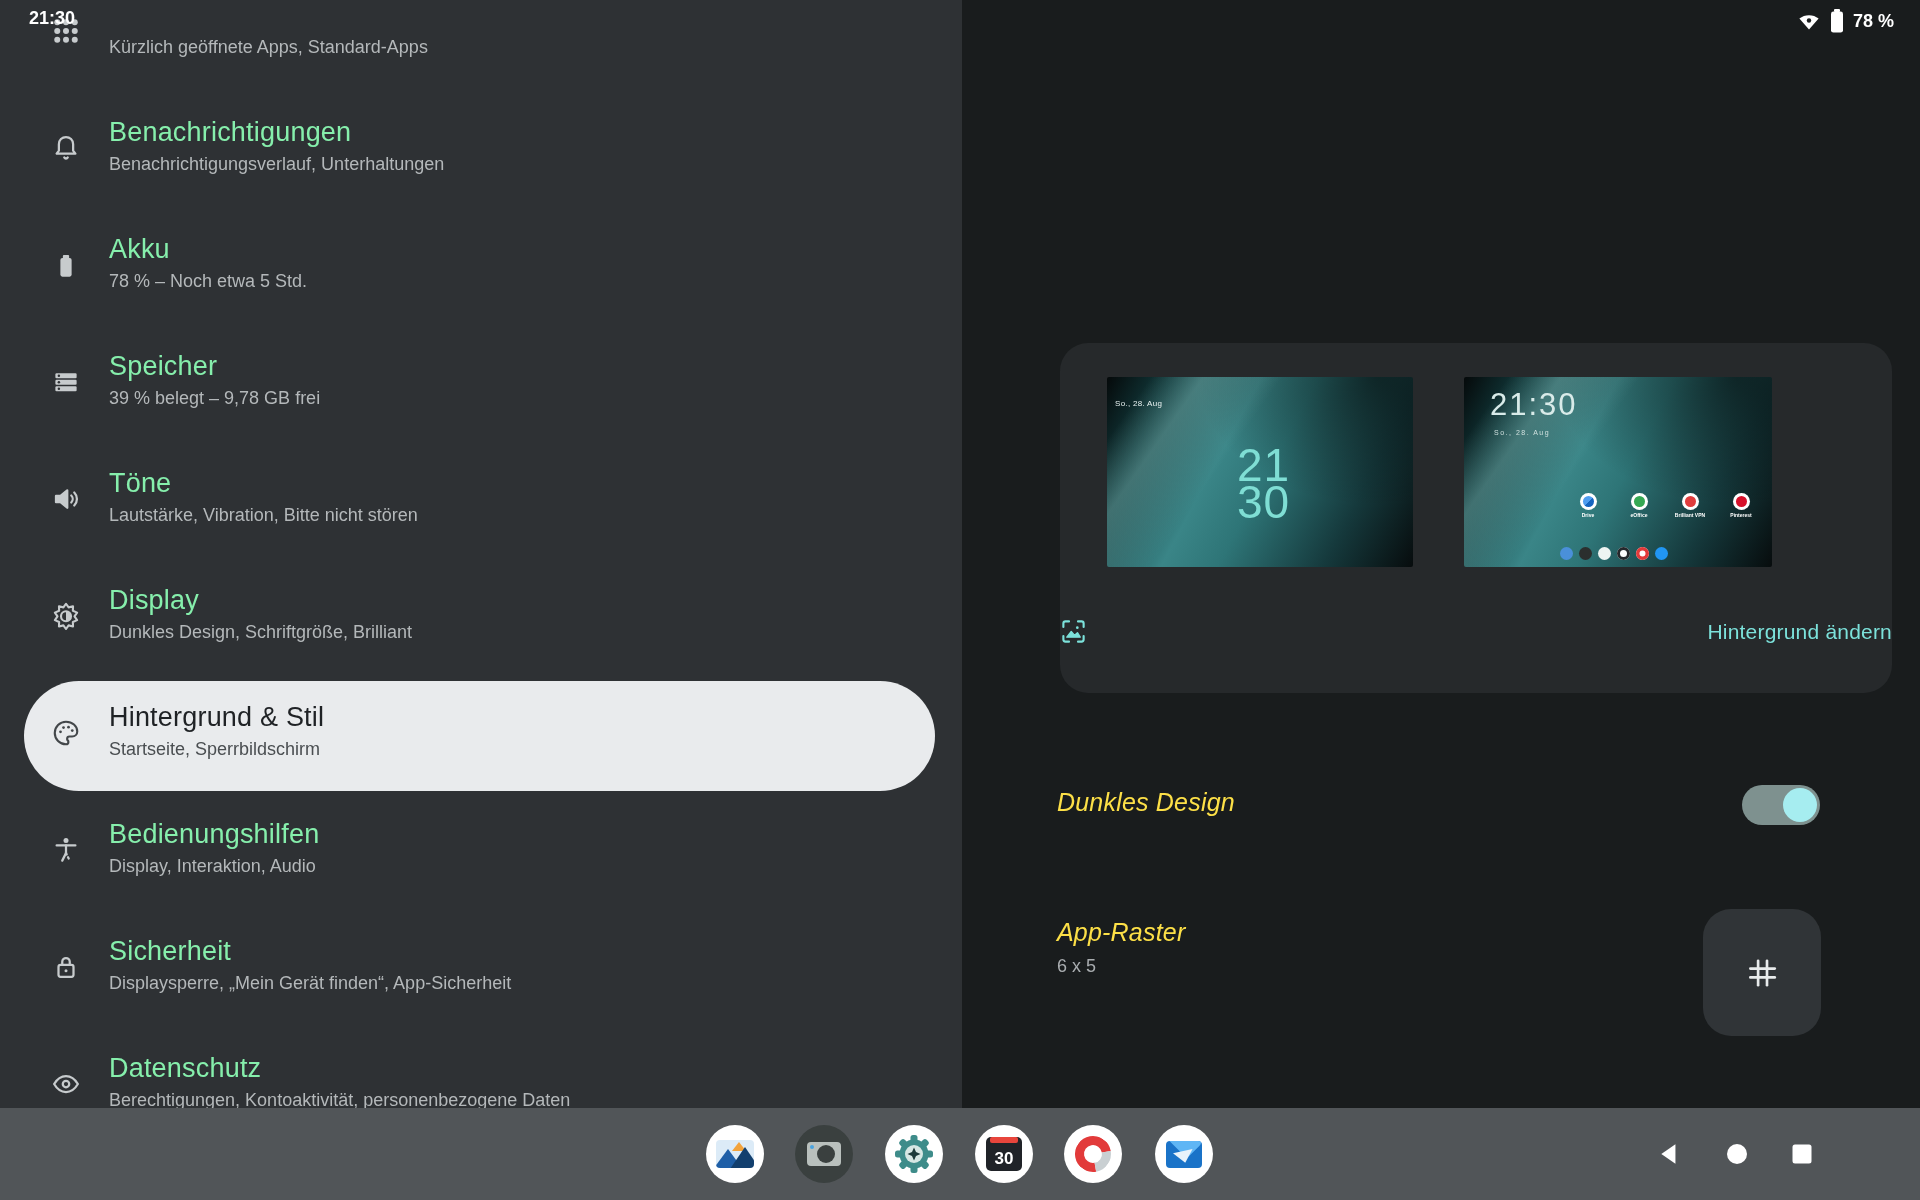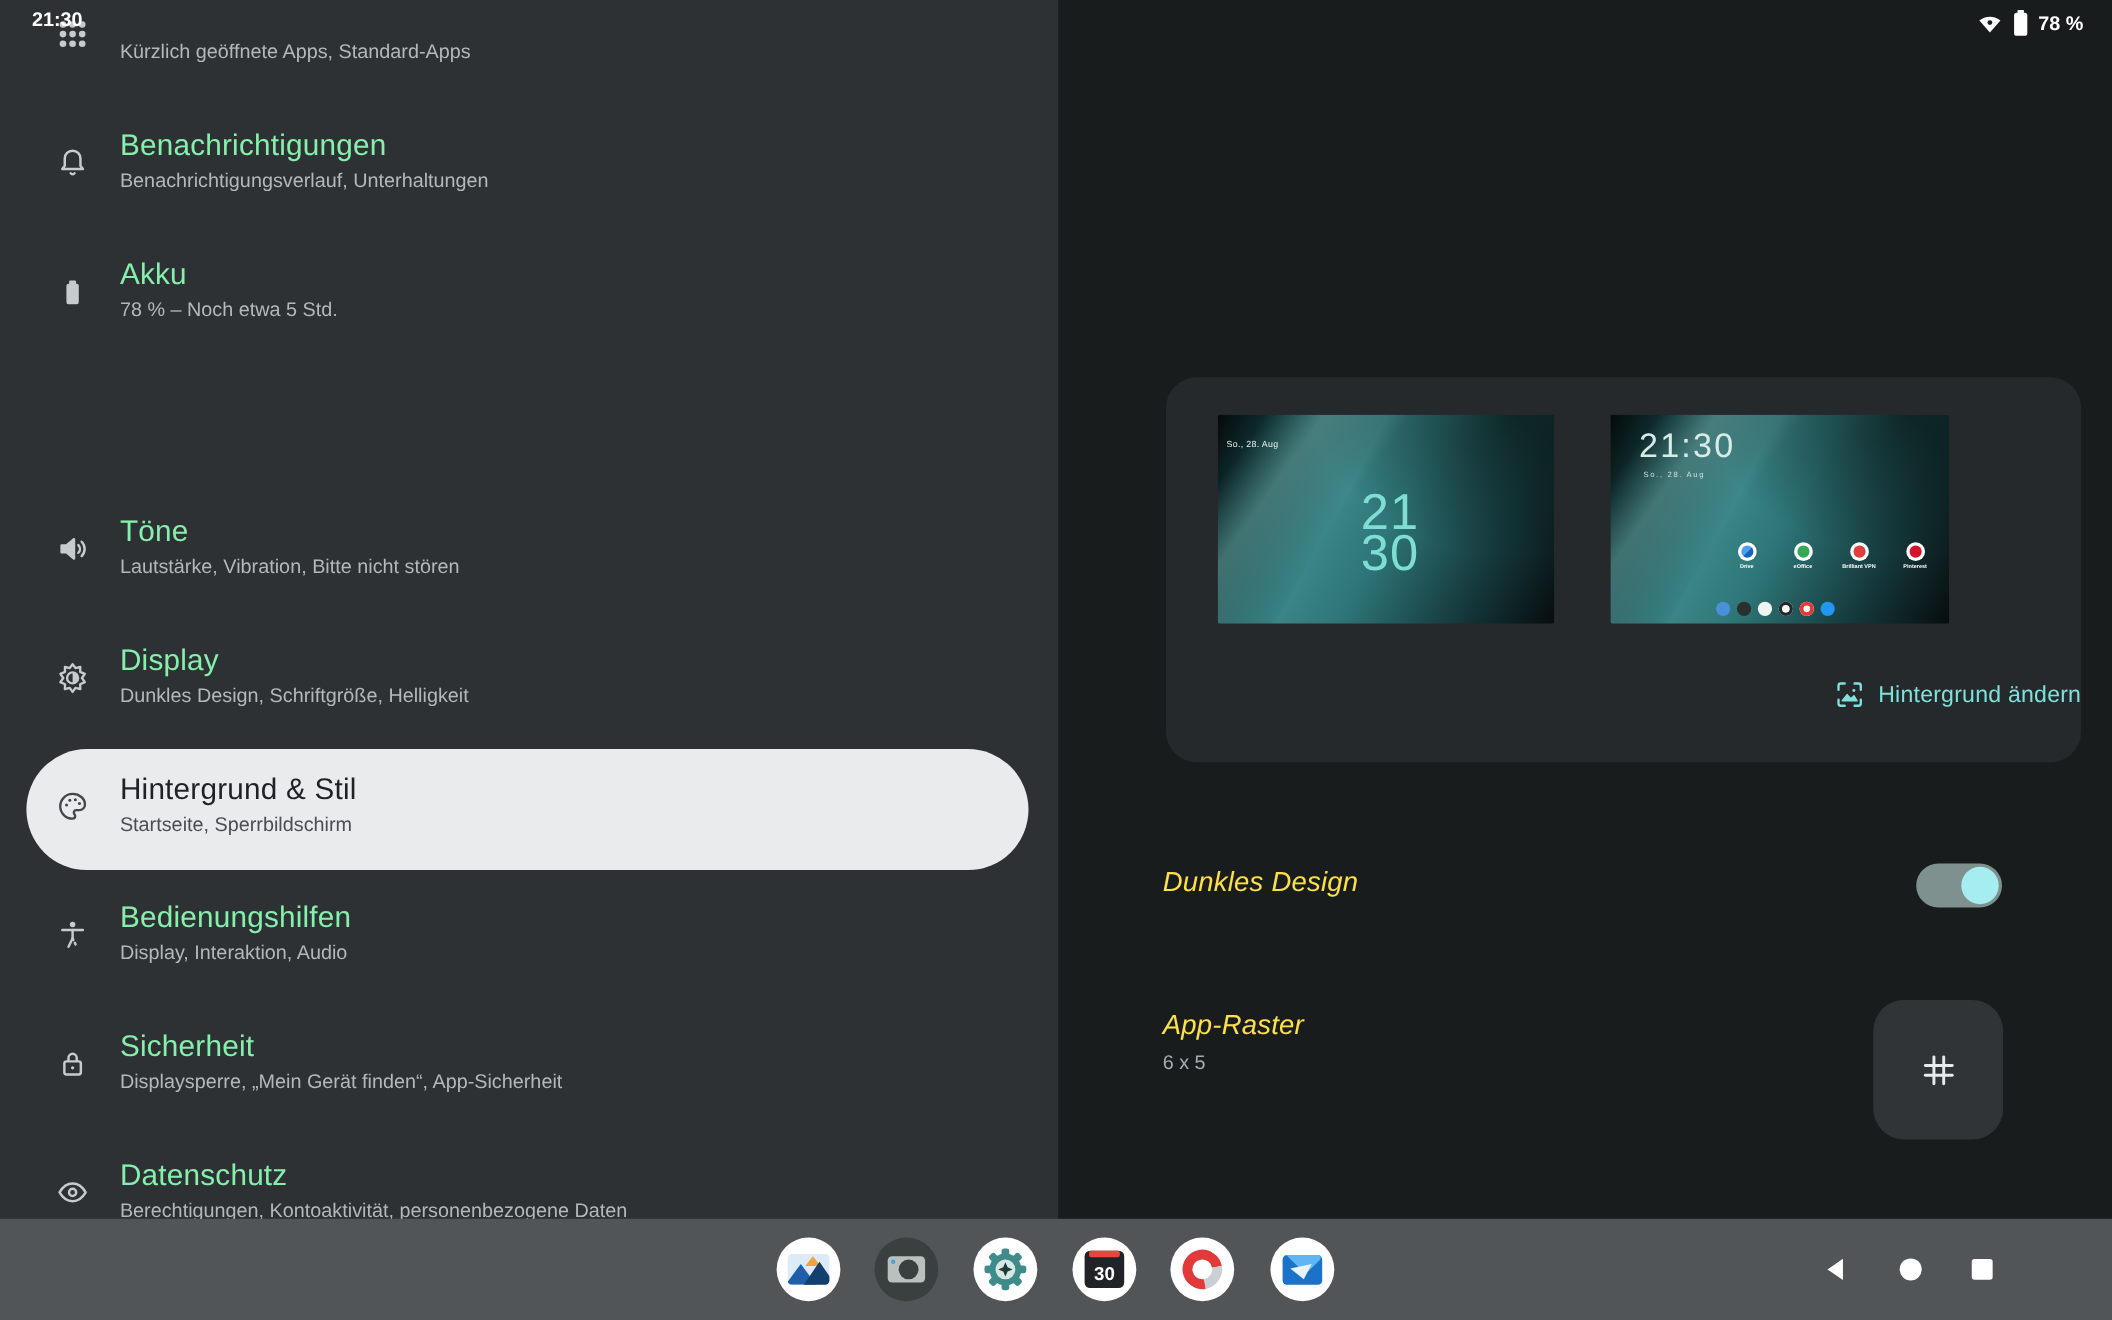--- a/index.html
+++ b/index.html
@@ -45,21 +45,21 @@
   .home-date  { position:absolute; left:30px; top:52px; font-size:7px; color:#cfe0de; letter-spacing:1.5px; }
 
   .mini-apps { position:absolute; left:113px; top:116px; display:flex; gap:29px; }
   .mini-app { width:22px; display:flex; flex-direction:column; align-items:center; gap:2px; }
   .mini-app .dot { width:17px; height:17px; border-radius:50%; background:#fff; position:relative; }
   .mini-app .glyph { position:absolute; inset:3px; border-radius:50%; }
   .mini-app .lbl { font-size:5px; color:#fff; white-space:nowrap; font-weight:700; }
   .mini-dock { position:absolute; left:96px; top:170px; display:flex; gap:6px; }
   .mini-dock .d { width:13px; height:13px; border-radius:50%; }
 
-  .change-row { position:absolute; left:0; right:0; top:275px; display:flex; align-items:center; justify-content:flex-end; gap:12px; cursor:pointer; }
+  .change-row { position:absolute; left:0; right:0; top:275px; display:flex; align-items:center; justify-content:space-between; gap:12px; cursor:pointer; }
   .change-row svg { width:27px; height:27px; }
   .change-label { font-size:21px; font-weight:500; letter-spacing:.2px; }
 
   .setting-label { font-size:25px; color:#fde047; letter-spacing:.2px;font-style:italic; }
 
   .toggle { position:absolute; left:1742px; top:785px; width:78px; height:40px; border-radius:20px; background:#7e918f; cursor:pointer; }
   .toggle .thumb { position:absolute; right:3px; top:3px; width:34px; height:34px; border-radius:50%; background:#a6edf0; }
 
   .grid-btn { position:absolute; left:1703px; top:909px; width:118px; height:127px; border-radius:28px; background:#303437;
               display:flex; align-items:center; justify-content:center; cursor:pointer; }
@@ -134,20 +134,34 @@
       <span class="icon">
         <svg viewBox="0 0 24 24" fill="currentColor">
             <rect x="9.5" y="4" width="5" height="3" rx="0.8"></rect>
             <rect x="7.5" y="6.3" width="9" height="15" rx="1.6"></rect>
           </svg>
       </span>
       <span class="title">Akku</span>
       <span class="sub">78 % – Noch etwa 5 Std.</span>
     </div>
 
+    <div class="s-row" style="top:330px">
+      <span class="icon">
+        <svg viewBox="0 0 24 24" fill="currentColor">
+            <rect x="3.5" y="5" width="17" height="4" rx="0.9"></rect>
+            <rect x="3.5" y="10.2" width="17" height="4" rx="0.9"></rect>
+            <rect x="3.5" y="15.4" width="17" height="4" rx="0.9"></rect>
+            <circle cx="6.3" cy="7" r="1" fill="#2e3134"></circle>
+            <circle cx="6.3" cy="12.2" r="1" fill="#2e3134"></circle>
+            <circle cx="6.3" cy="17.4" r="1" fill="#2e3134"></circle>
+          </svg>
+      </span>
+      <span class="title">Speicher</span>
+      <span class="sub">39 % belegt – 9,78 GB frei</span>
+    </div>
 
     <div class="s-row" style="top:447px">
       <span class="icon">
         <svg viewBox="0 0 24 24" fill="none" stroke="currentColor" stroke-width="1.8" stroke-linecap="round" stroke-linejoin="round">
             <path d="M4 9.5v5h3.6L13 19V5L7.6 9.5H4z" fill="currentColor"></path>
             <path d="M16.2 9.2a4 4 0 0 1 0 5.6"></path>
             <path d="M18.6 6.8a7.4 7.4 0 0 1 0 10.4"></path>
           </svg>
       </span>
       <span class="title">Töne</span>
@@ -156,21 +170,21 @@
 
     <div class="s-row" style="top:564px">
       <span class="icon">
         <svg viewBox="0 0 24 24" fill="none" stroke="currentColor" stroke-width="1.7" stroke-linejoin="round">
             <path d="M12 2.2l2.1 2.9 3.5-.9-.1 3.6 3.4 1.5-2.1 3 2.1 3-3.4 1.5.1 3.6-3.5-.9-2.1 2.9-2.1-2.9-3.5.9.1-3.6-3.4-1.5 2.1-3-2.1-3 3.4-1.5-.1-3.6 3.5.9z"></path>
             <circle cx="12" cy="12.2" r="4"></circle>
             <path d="M12 8.2a4 4 0 0 1 0 8z" fill="currentColor" stroke="none"></path>
           </svg>
       </span>
       <span class="title">Display</span>
-      <span class="sub">Dunkles Design, Schriftgröße, Helligkeit</span>
+      <span class="sub">Dunkles Design, Schriftgröße, Brilliant</span>
     </div>
 
     <div class="s-row selected" style="top:681px">
       <div class="pill"></div>
       <span class="icon">
         <svg viewBox="0 0 24 24" fill="none" stroke="currentColor" stroke-width="1.7" stroke-linejoin="round">
             <path d="M12 3a9 9 0 0 0 0 18c1.1 0 1.9-.9 1.9-1.9 0-.5-.2-.9-.5-1.2-.3-.3-.5-.8-.5-1.2 0-1 .8-1.9 1.9-1.9h2.1A4.1 4.1 0 0 0 21 10.7C21 6.4 17 3 12 3z"></path>
             <circle cx="7.6" cy="11" r="1.1" fill="currentColor" stroke="none"></circle>
             <circle cx="10" cy="7.6" r="1.1" fill="currentColor" stroke="none"></circle>
             <circle cx="14" cy="7.3" r="1.1" fill="currentColor" stroke="none"></circle>

